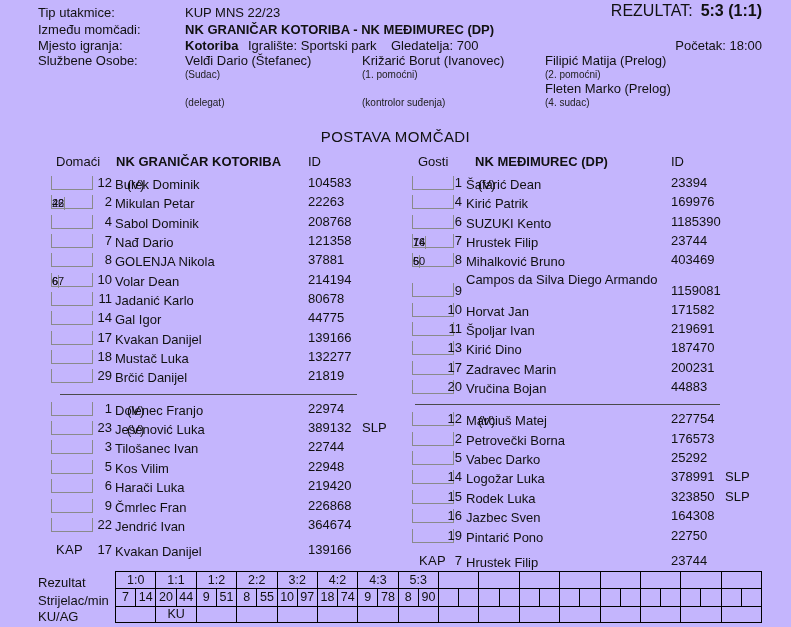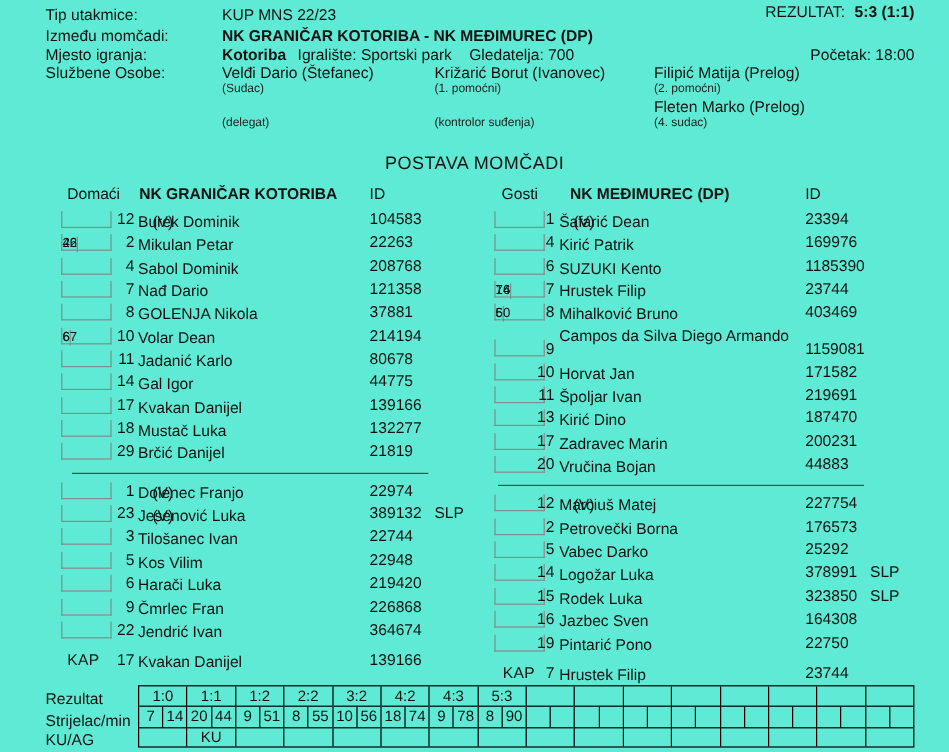--- a/index.html
+++ b/index.html
@@ -1,30 +1,30 @@
 <!DOCTYPE html>
 <html><head>
 <meta charset="utf-8">
 <style>
   * { margin:0; padding:0; box-sizing:border-box; }
   html,body { background:#fff; }
   #page {
-    position:relative; width:791px; height:627px; background:#5eead4;
+    position:relative; width:791px; height:627px; background:#c4b5fd;
     font-family:"Liberation Sans", sans-serif; color:#111; overflow:hidden;
   }
   .abs { position:absolute; }
   .t13 { font-size:13px; white-space:nowrap; }
   .t10 { font-size:10px; white-space:nowrap; color:#222; }
   .b { font-weight:bold; }
 
   
   .hlab { left:38px; }
   .hval { left:185px; }
 
-  #result-line { top:2px; right:29px; font-size:13px; white-space:nowrap; }
+  #result-line { top:2px; right:29px; font-size:16px; white-space:nowrap; }
   #result-line .rv { font-weight:bold; margin-left:8px; }
   #kickoff { top:38px; right:29px; }
 
   #lineup-title { top:128px; left:0; right:0; text-align:center; font-size:15px; letter-spacing:.4px; }
 
   
   .team-col { position:absolute; top:152px; }
   #home-col { left:50px;  width:360px; }
   #away-col { left:413px; width:378px; }
 
@@ -595,21 +595,21 @@
         <div class="mins">
           <span class="m1">8</span>
           <span class="m2">55</span>
         </div>
         <div class="ku"></div>
       </div>
       <div class="stcol">
         <div class="res">3:2</div>
         <div class="mins">
           <span class="m1">10</span>
-          <span class="m2">56</span>
+          <span class="m2">97</span>
         </div>
         <div class="ku"></div>
       </div>
       <div class="stcol">
         <div class="res">4:2</div>
         <div class="mins">
           <span class="m1">18</span>
           <span class="m2">74</span>
         </div>
         <div class="ku"></div>

